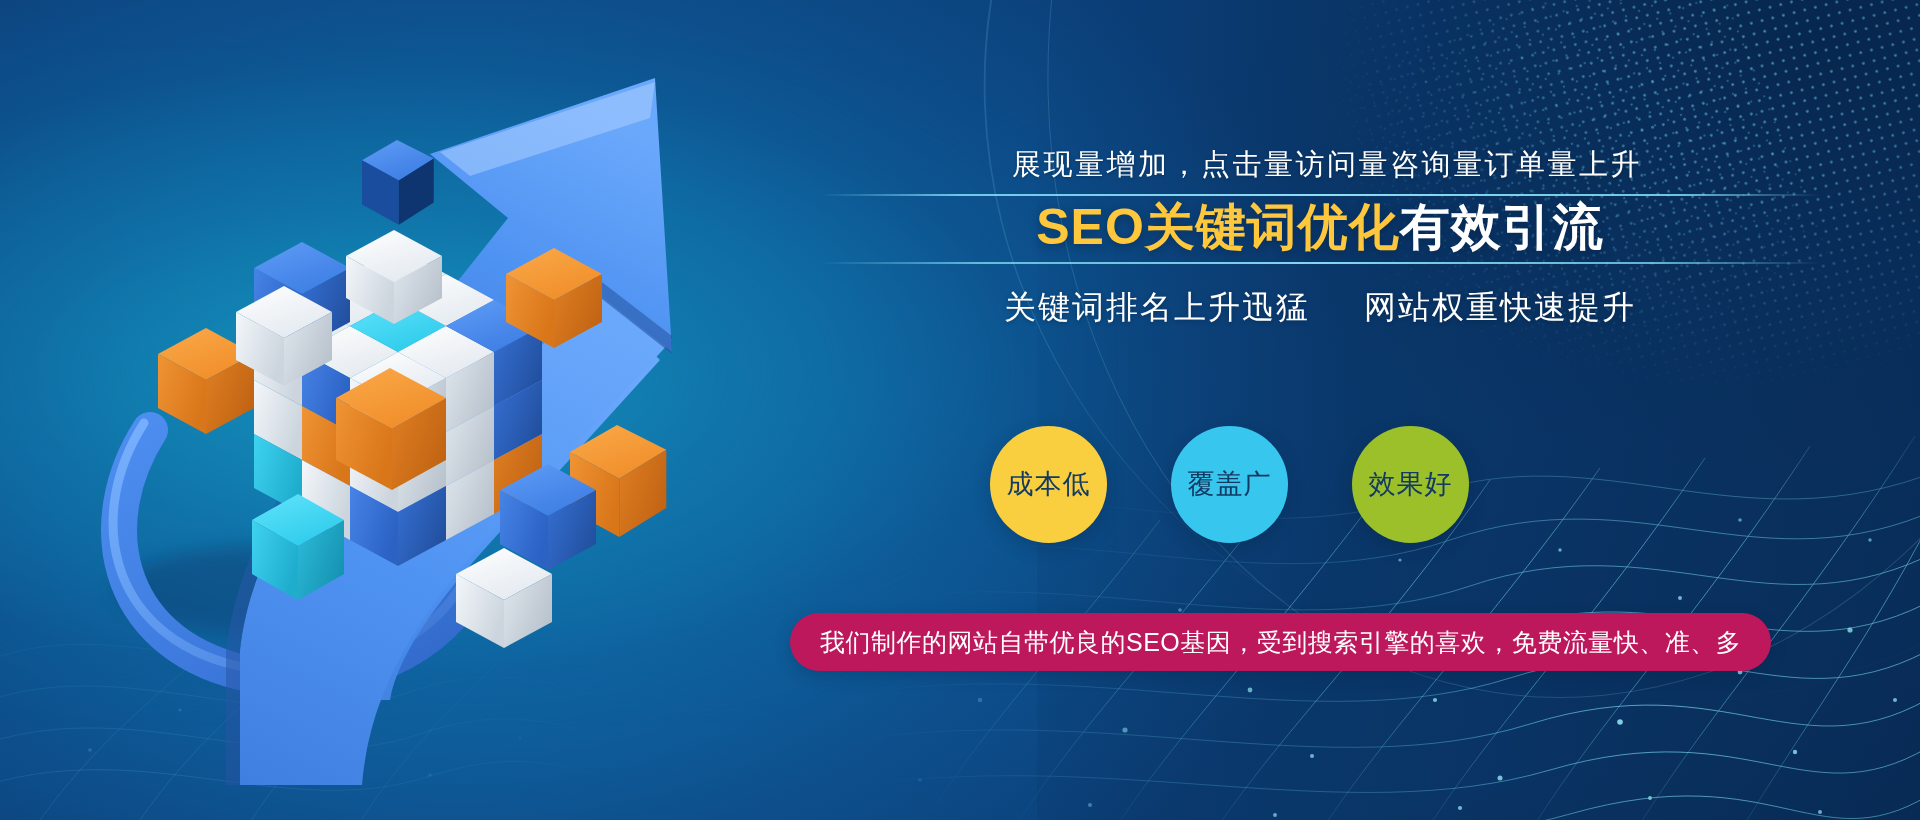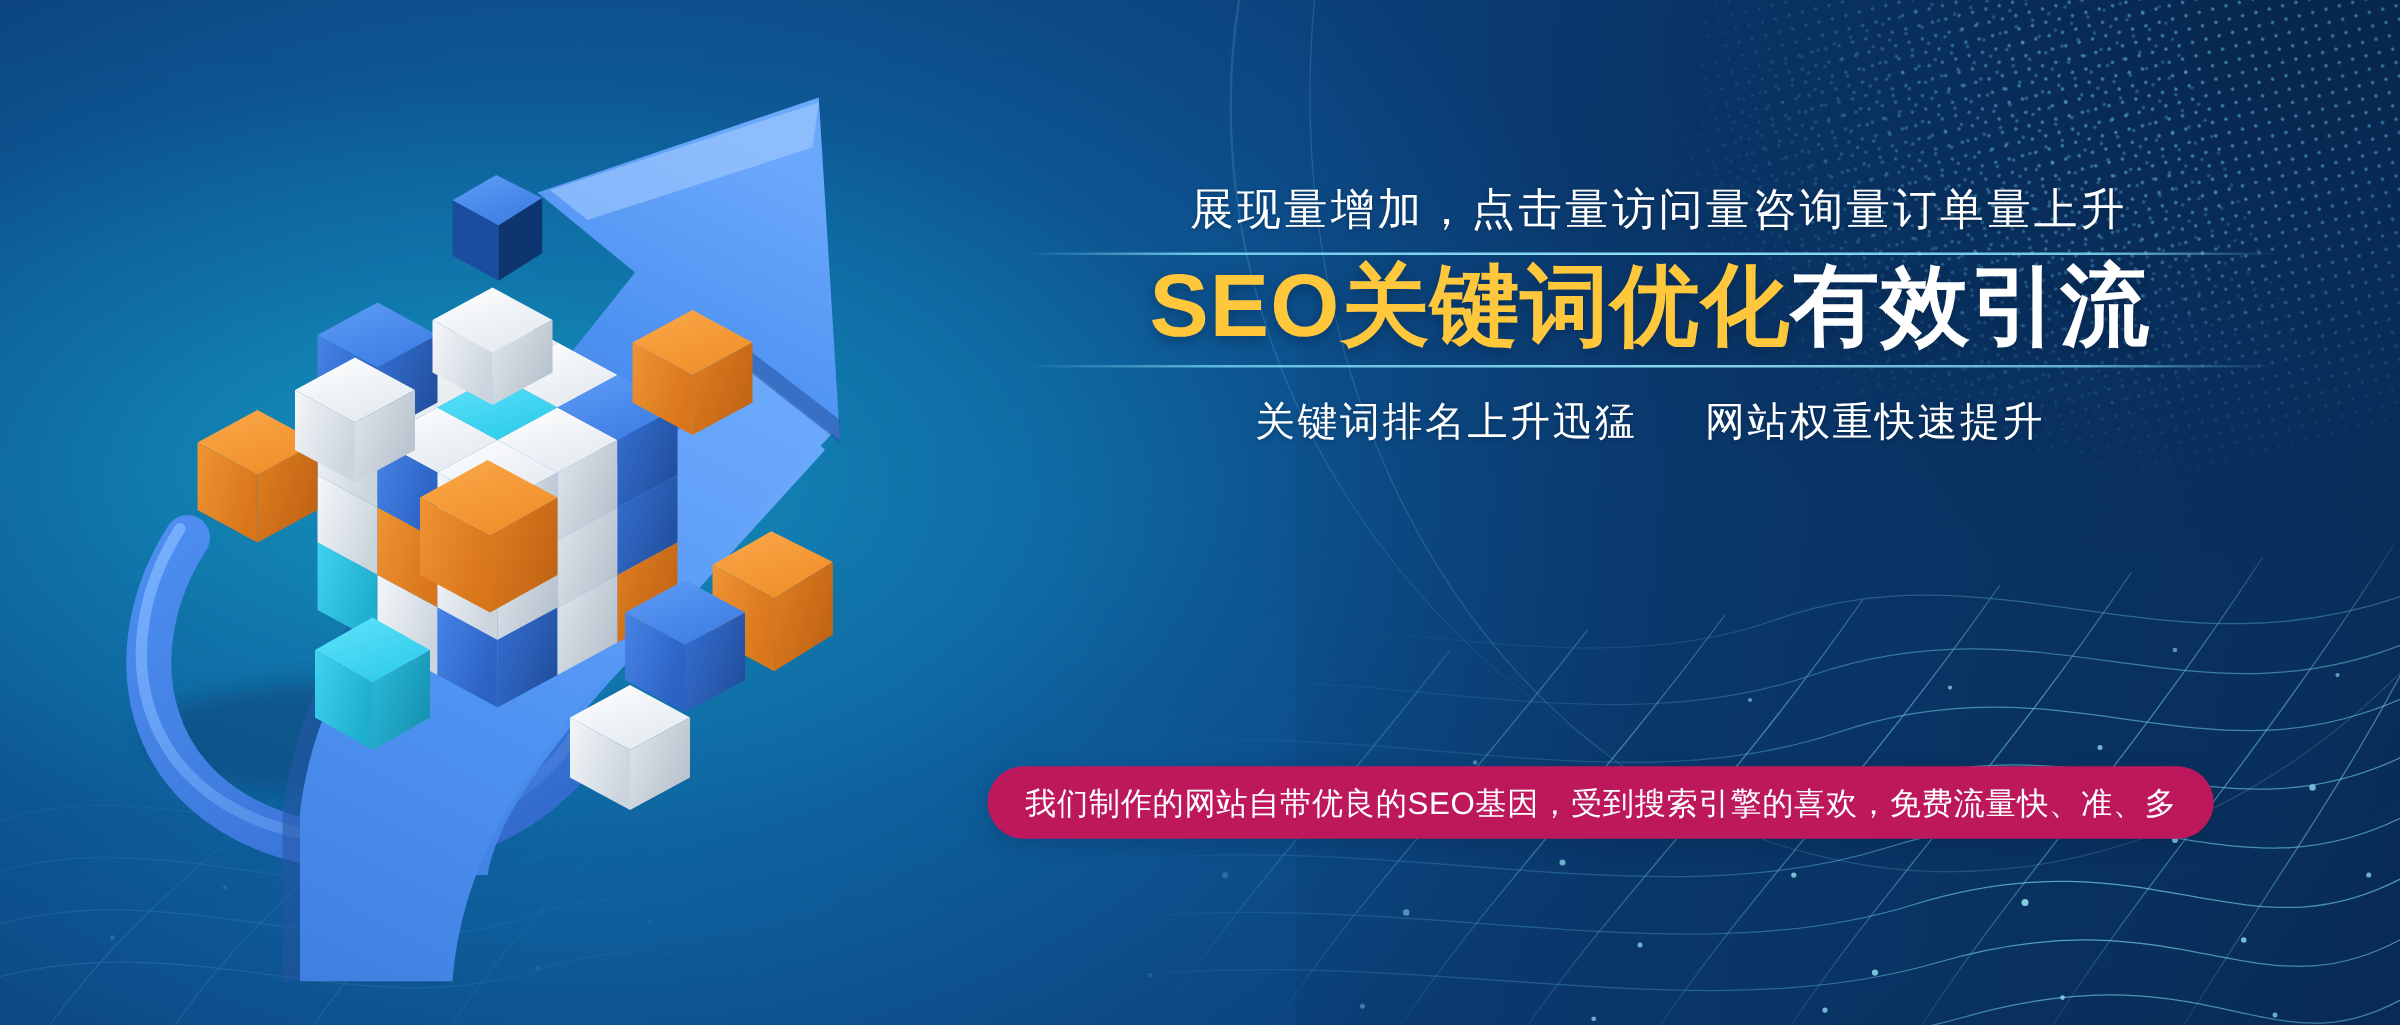--- a/index.html
+++ b/index.html
@@ -86,35 +86,35 @@
   
   .graphic { position: absolute; left: 0; top: 0; width: 760px; height: 820px; }
 
   
   .content {
     position: absolute;
     left: 820px; top: 146px;
     width: 1000px;
   }
   .kicker {
-    font-size: 35px;
+    font-size: 29px;
     color: #ffffff;
     letter-spacing: 2.5px;
     text-align: center;
     line-height: 1.25;
     padding-left: 14px;
     text-shadow: 0 1px 3px rgba(3,28,56,.45);
   }
   .rule {
     height: 2px; width: 100%;
     margin: 12px 0 4px 0;
     background: linear-gradient(90deg, rgba(128,222,247,0) 0%, rgba(128,222,247,.85) 14%, rgba(150,232,252,.95) 50%, rgba(128,222,247,.85) 86%, rgba(128,222,247,0) 100%);
   }
   .headline {
-    font-size: 71px;
+    font-size: 50px;
     font-weight: 700;
     text-align: center;
     letter-spacing: 1px;
     line-height: 1.08;
     white-space: nowrap;
     text-shadow: 0 3px 10px rgba(3,26,54,.40);
   }
   .headline .gold { color: #ffc83c; }
   .headline .wht  { color: #ffffff; }
   .rule2 {
@@ -516,18 +516,29 @@
     <div class="rule"></div>
     <div class="headline">
       <span class="gold">SEO关键词优化</span><span class="wht">有效引流</span>
     </div>
     <div class="rule2"></div>
     <div class="subline">
       <span>关键词排名上升迅猛</span><span class="gap"></span><span>网站权重快速提升</span>
     </div>
   </div>
 
+  <div class="circles">
+    <div class="circle c-cost">
+      <span>成本低</span>
+    </div>
+    <div class="circle c-cover">
+      <span>覆盖广</span>
+    </div>
+    <div class="circle c-effect">
+      <span>效果好</span>
+    </div>
+  </div>
 
   <div class="pill">
     <span>我们制作的网站自带优良的SEO基因，受到搜索引擎的喜欢，免费流量快、准、多</span>
   </div>
 
 </div>
 
 </body></html>

